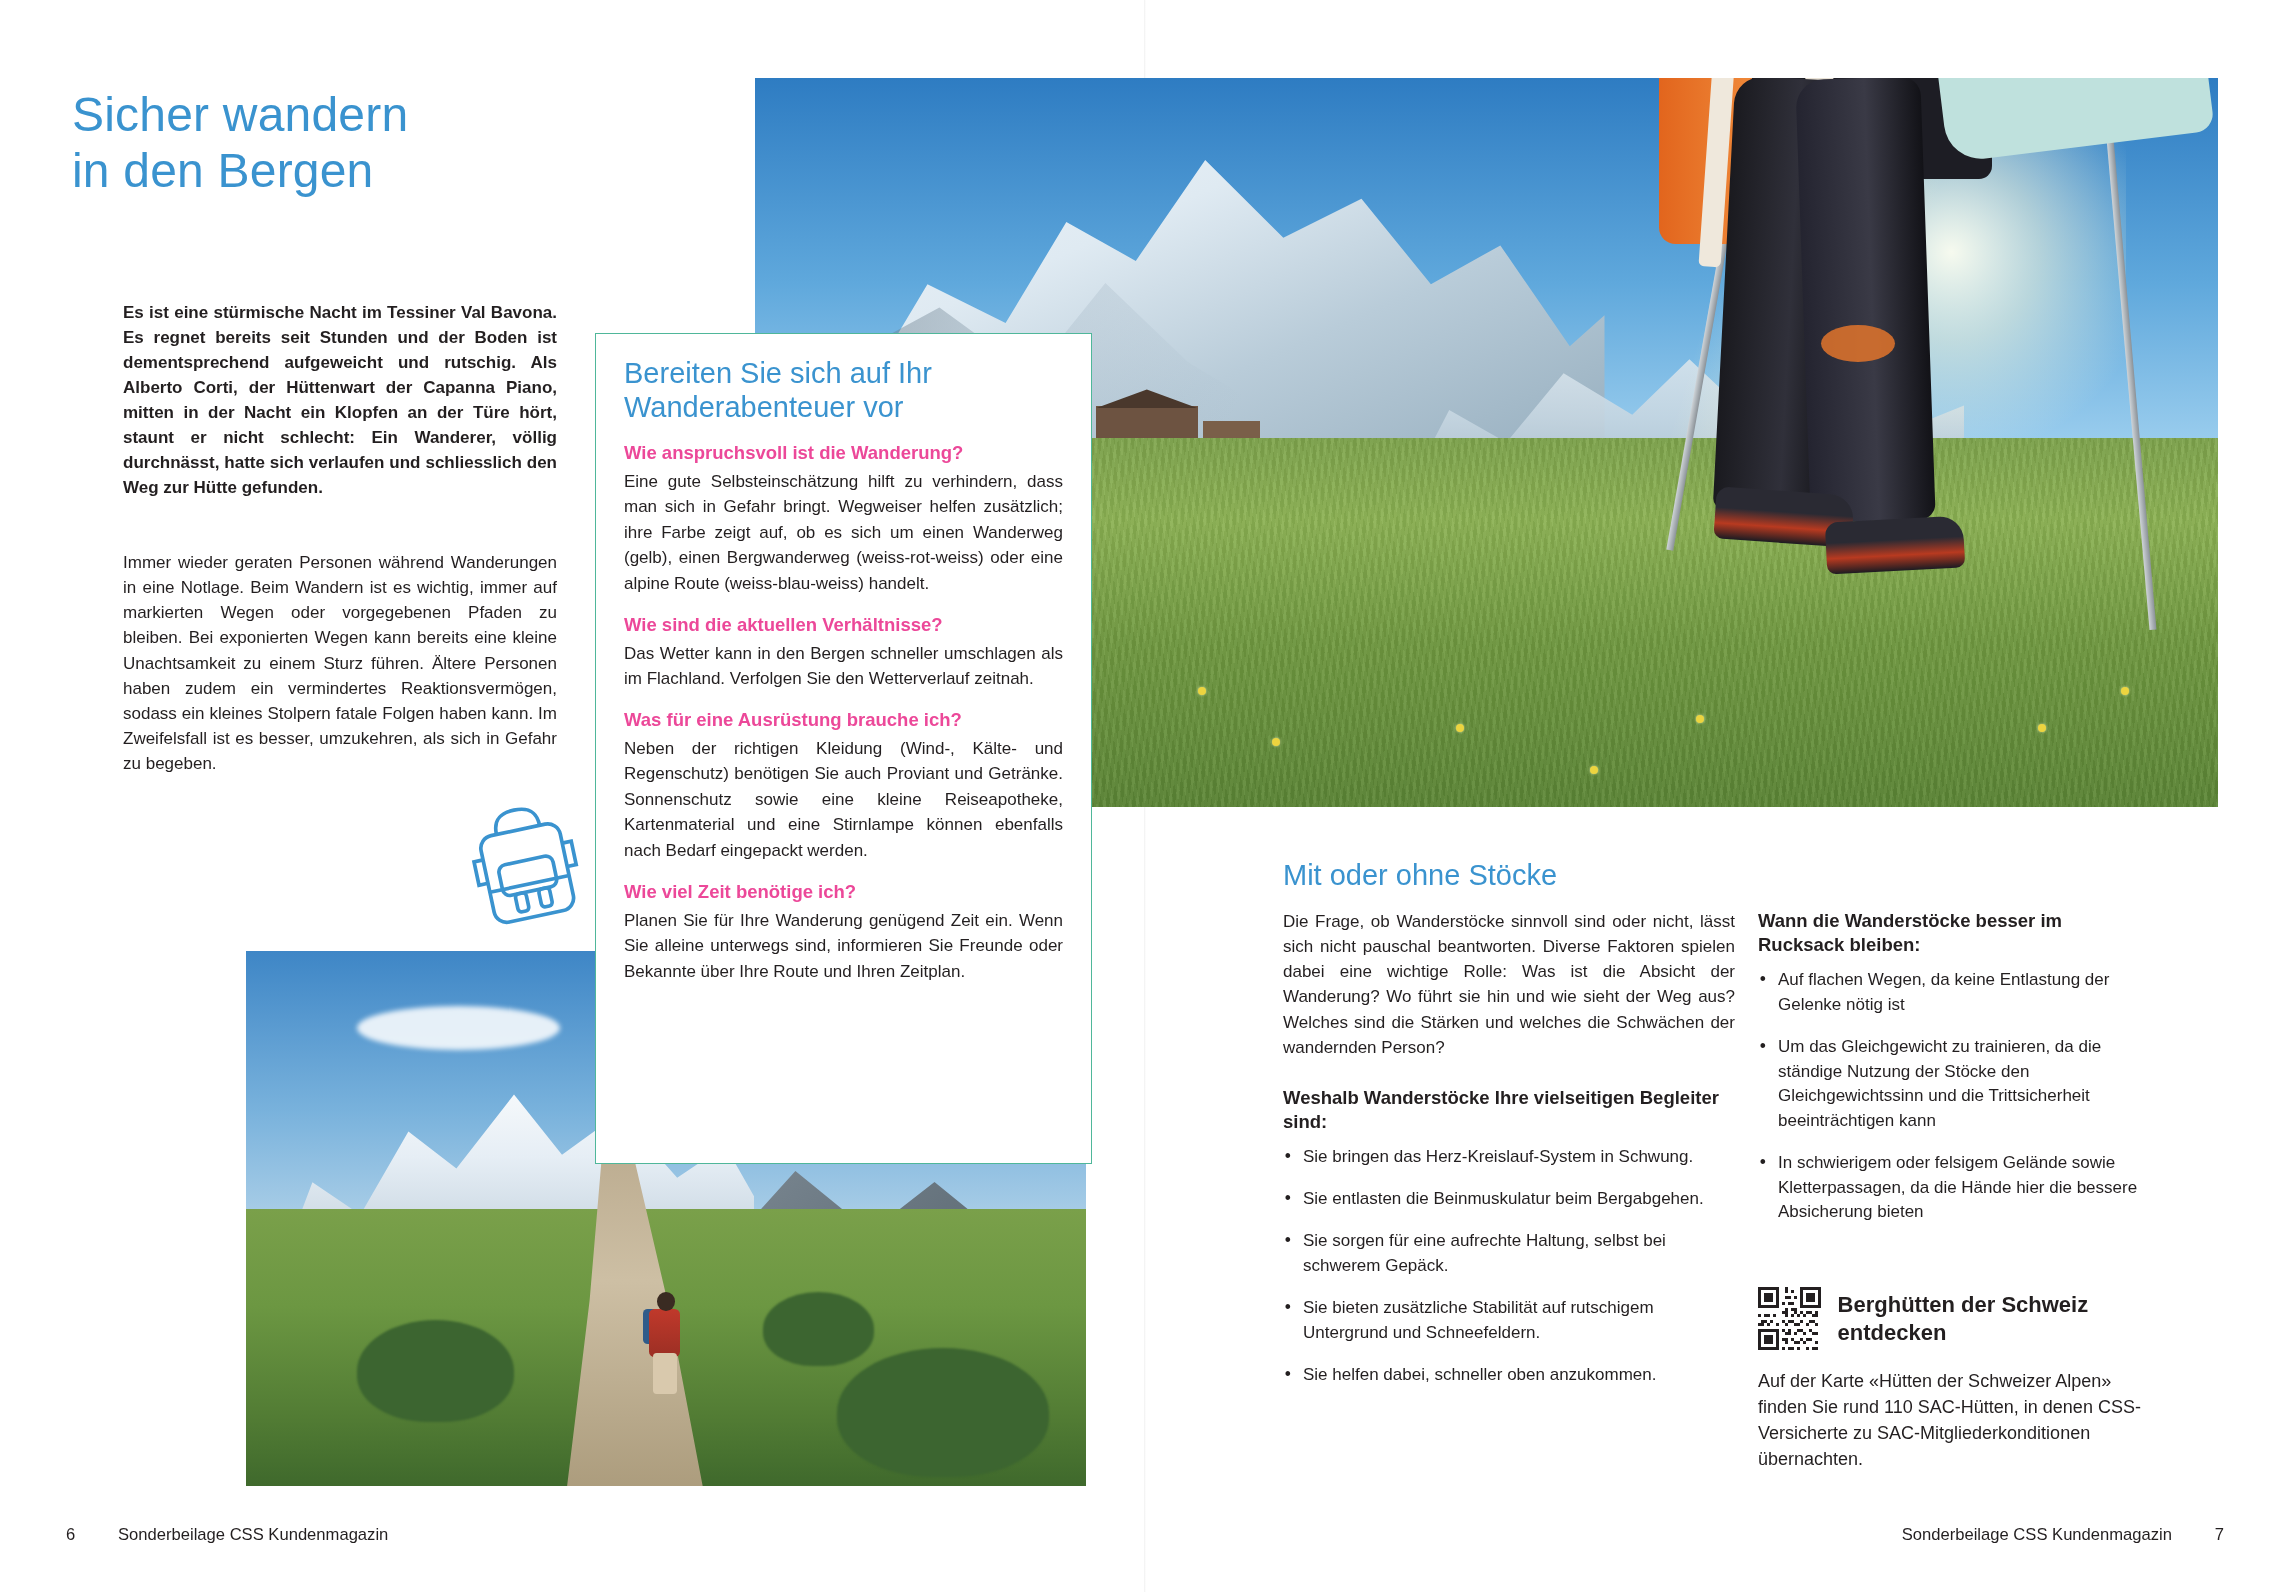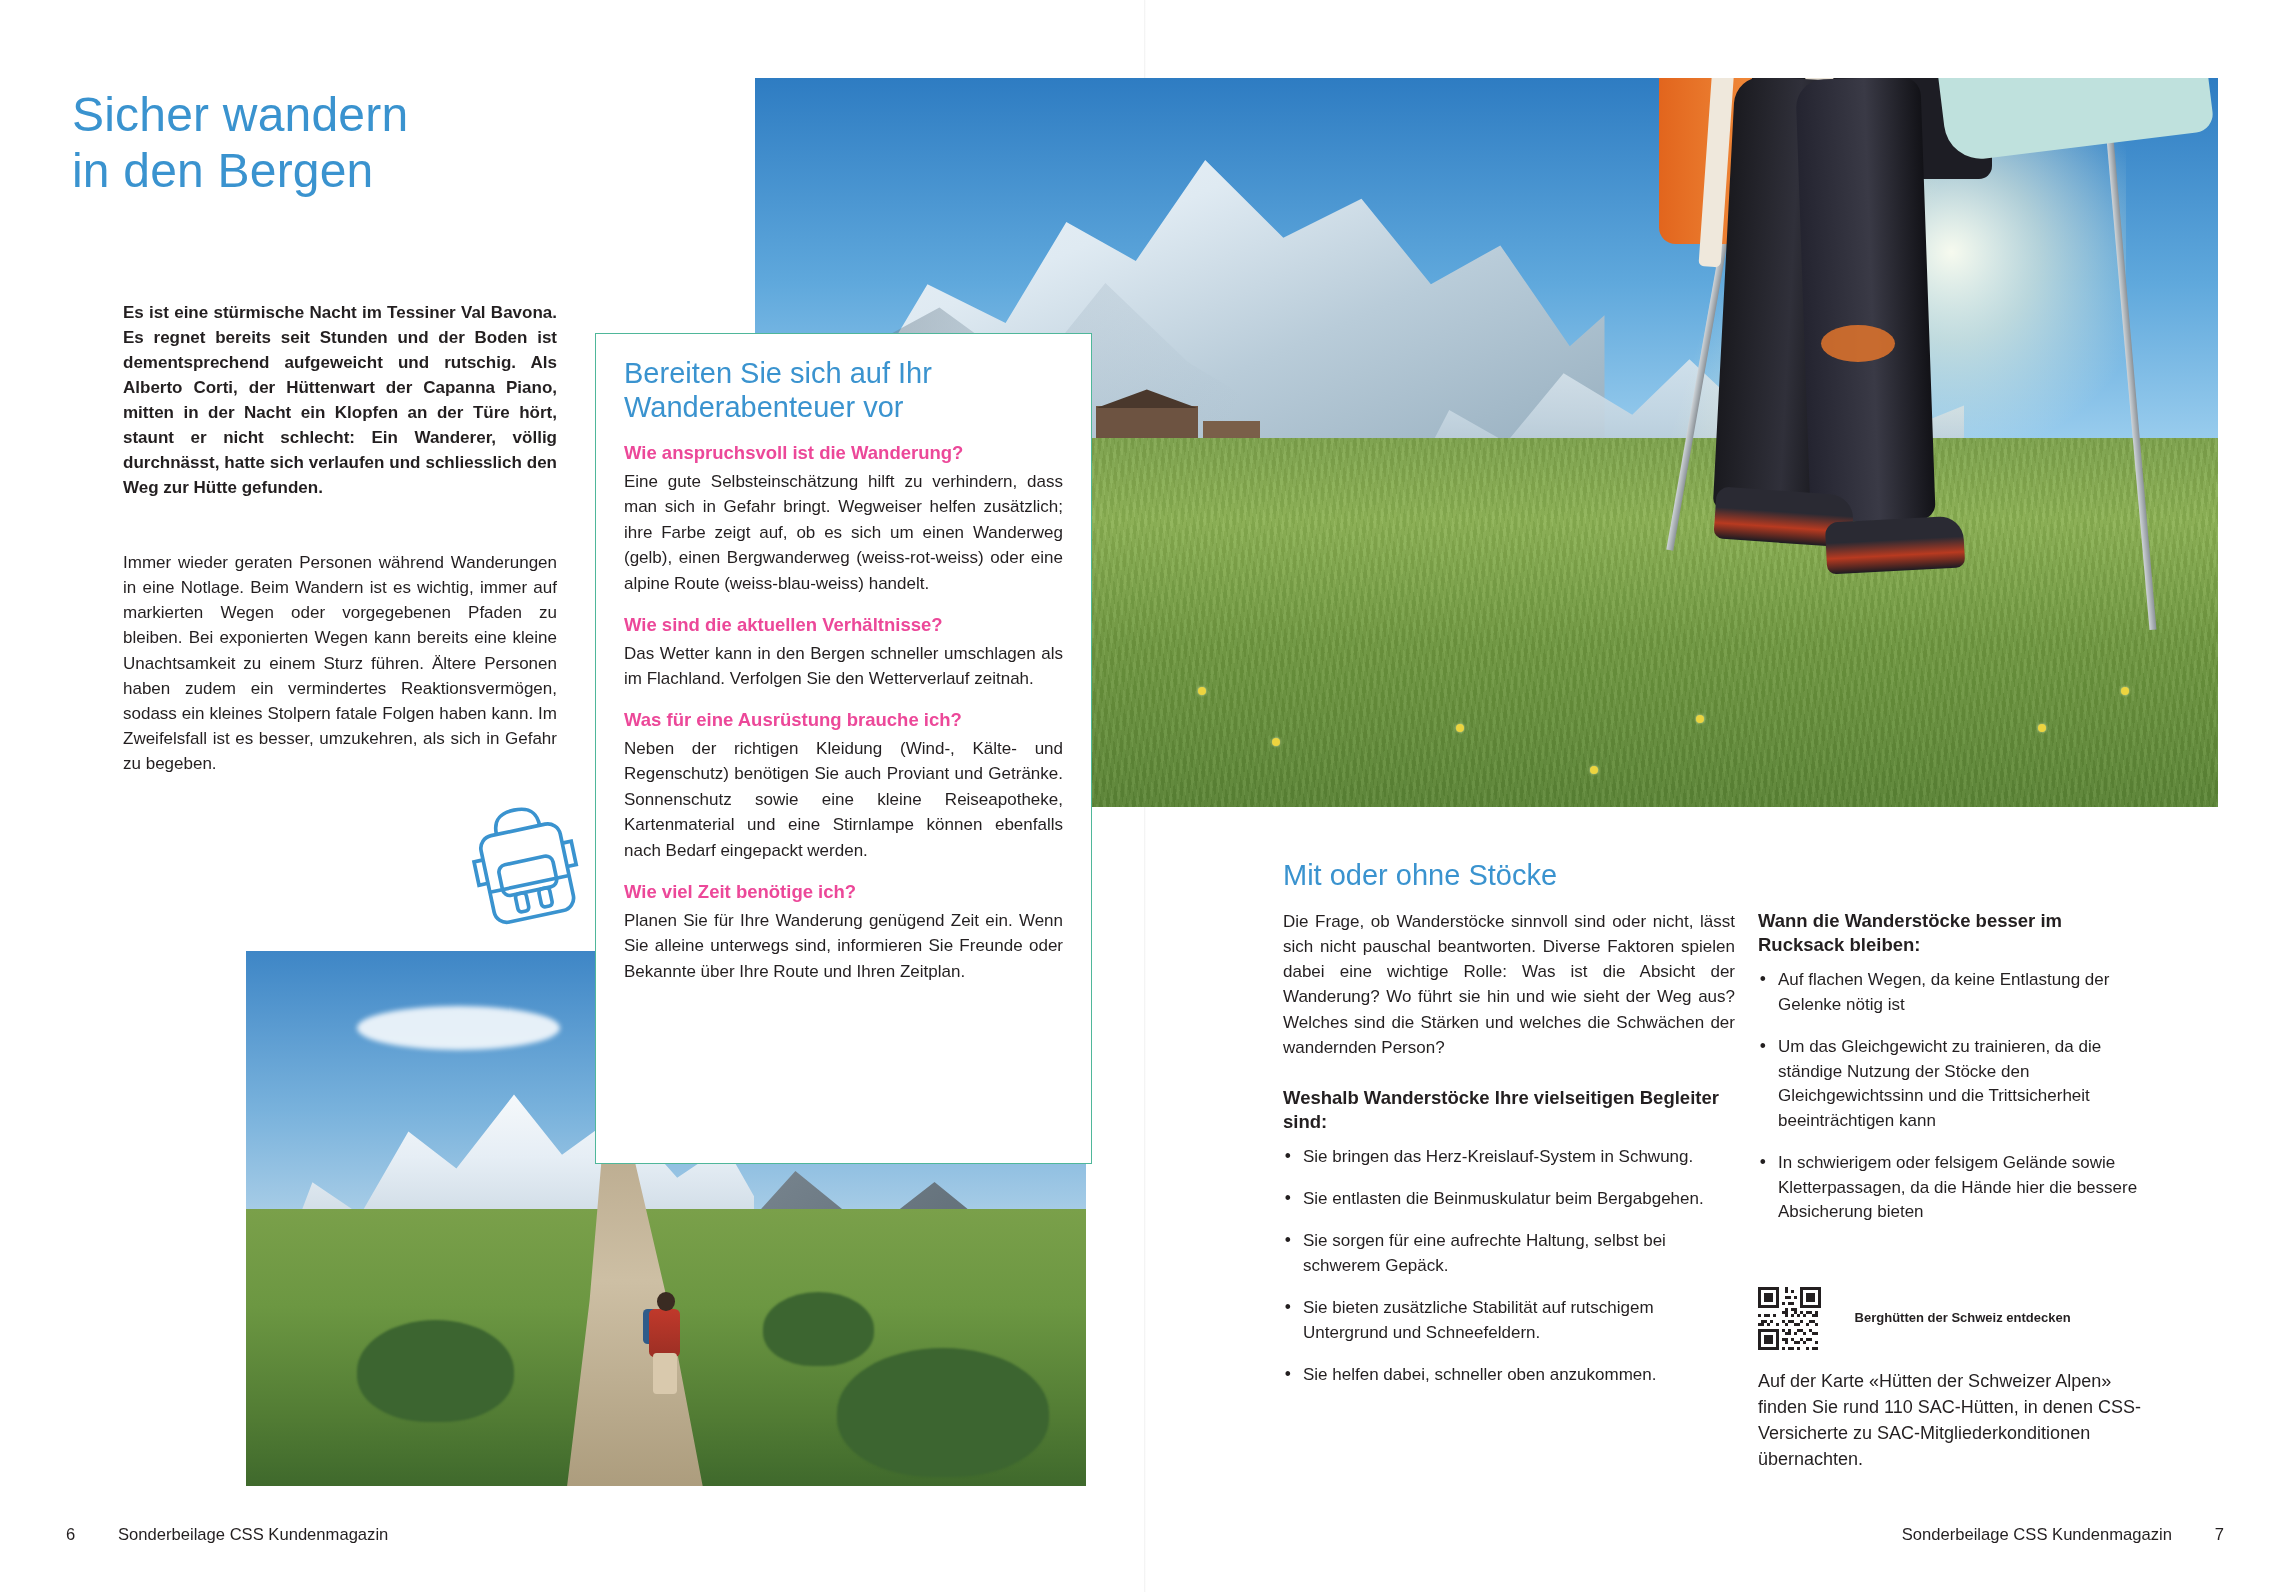--- a/index.html
+++ b/index.html
@@ -369,24 +369,23 @@
     display: flex;
     align-items: center;
     gap: 16.6px;
   }
   .qr-code {
     width: 63px;
     height: 63px;
     flex: 0 0 63px;
   }
   .qr-title {
-    font-size: 13px;
+    font-size: 22px;
     line-height: 1.25;
     font-weight: bold;
-    margin-left: 17px;
   }
   .qr-text {
     font-size: 18px;
     line-height: 1.45;
   }
 
   
   .folio-left-num {
     position: absolute; left: 66px; top: 1525px; font-size: 16.6px; color: #231f20;
   }

